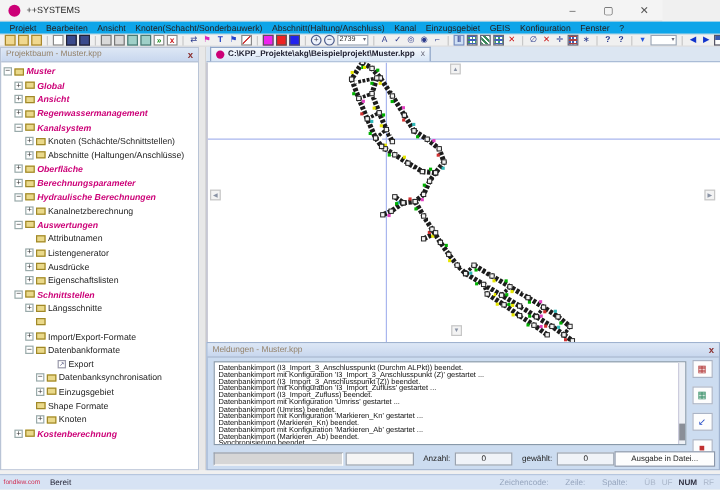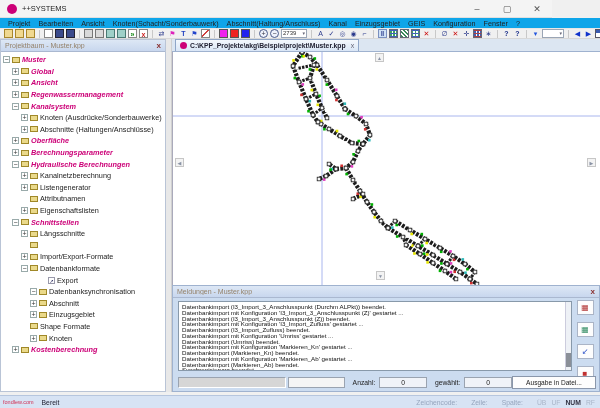--- a/index.html
+++ b/index.html
@@ -235,21 +235,21 @@
         <div class="trow">
           <span style="width: 9px; flex: 0 0 auto;"></span>
           <span class="texp">−</span>
           <span class="tfold"></span>
           <span class="tlabel cat">Kanalsystem</span>
         </div>
         <div class="trow">
           <span style="width: 18px; flex: 0 0 auto;"></span>
           <span class="texp">+</span>
           <span class="tfold"></span>
-          <span class="tlabel">Knoten (Ausdrücke/Sonderbauwerke)</span>
+          <span class="tlabel">Knoten (Schächte/Schnittstellen)</span>
         </div>
         <div class="trow">
           <span style="width: 18px; flex: 0 0 auto;"></span>
           <span class="texp">+</span>
           <span class="tfold"></span>
           <span class="tlabel">Abschnitte (Haltungen/Anschlüsse)</span>
         </div>
         <div class="trow">
           <span style="width: 9px; flex: 0 0 auto;"></span>
           <span class="texp">+</span>
@@ -268,30 +268,42 @@
           <span class="tfold"></span>
           <span class="tlabel cat">Hydraulische Berechnungen</span>
         </div>
         <div class="trow">
           <span style="width: 18px; flex: 0 0 auto;"></span>
           <span class="texp">+</span>
           <span class="tfold"></span>
           <span class="tlabel">Kanalnetzberechnung</span>
         </div>
         <div class="trow">
+          <span style="width: 9px; flex: 0 0 auto;"></span>
+          <span class="texp">−</span>
+          <span class="tfold"></span>
+          <span class="tlabel cat">Auswertungen</span>
+        </div>
+        <div class="trow">
+          <span style="width: 18px; flex: 0 0 auto;"></span>
+          <span class="texp-spacer"></span>
+          <span class="tfold"></span>
+          <span class="tlabel">Attributnamen</span>
+        </div>
+        <div class="trow">
           <span style="width: 18px; flex: 0 0 auto;"></span>
           <span class="texp">+</span>
           <span class="tfold"></span>
           <span class="tlabel">Listengenerator</span>
         </div>
         <div class="trow">
           <span style="width: 18px; flex: 0 0 auto;"></span>
-          <span class="texp-spacer"></span>
-          <span class="tfold"></span>
-          <span class="tlabel">Attributnamen</span>
+          <span class="texp">+</span>
+          <span class="tfold"></span>
+          <span class="tlabel">Ausdrücke</span>
         </div>
         <div class="trow">
           <span style="width: 18px; flex: 0 0 auto;"></span>
           <span class="texp">+</span>
           <span class="tfold"></span>
           <span class="tlabel">Eigenschaftslisten</span>
         </div>
         <div class="trow">
           <span style="width: 9px; flex: 0 0 auto;"></span>
           <span class="texp">−</span>
@@ -325,26 +337,20 @@
           <span style="width: 36px; flex: 0 0 auto;"></span>
           <span class="texp-spacer"></span>
           <span class="tlink">↗</span>
           <span class="tlabel">Export</span>
         </div>
         <div class="trow">
           <span style="width: 27px; flex: 0 0 auto;"></span>
           <span class="texp">−</span>
           <span class="tfold"></span>
           <span class="tlabel">Datenbanksynchronisation</span>
-        </div>
-        <div class="trow">
-          <span style="width: 27px; flex: 0 0 auto;"></span>
-          <span class="texp">+</span>
-          <span class="tfold"></span>
-          <span class="tlabel">Abschnitt</span>
         </div>
         <div class="trow">
           <span style="width: 27px; flex: 0 0 auto;"></span>
           <span class="texp">+</span>
           <span class="tfold"></span>
           <span class="tlabel">Einzugsgebiet</span>
         </div>
         <div class="trow">
           <span style="width: 18px; flex: 0 0 auto;"></span>
           <span class="texp-spacer"></span>

